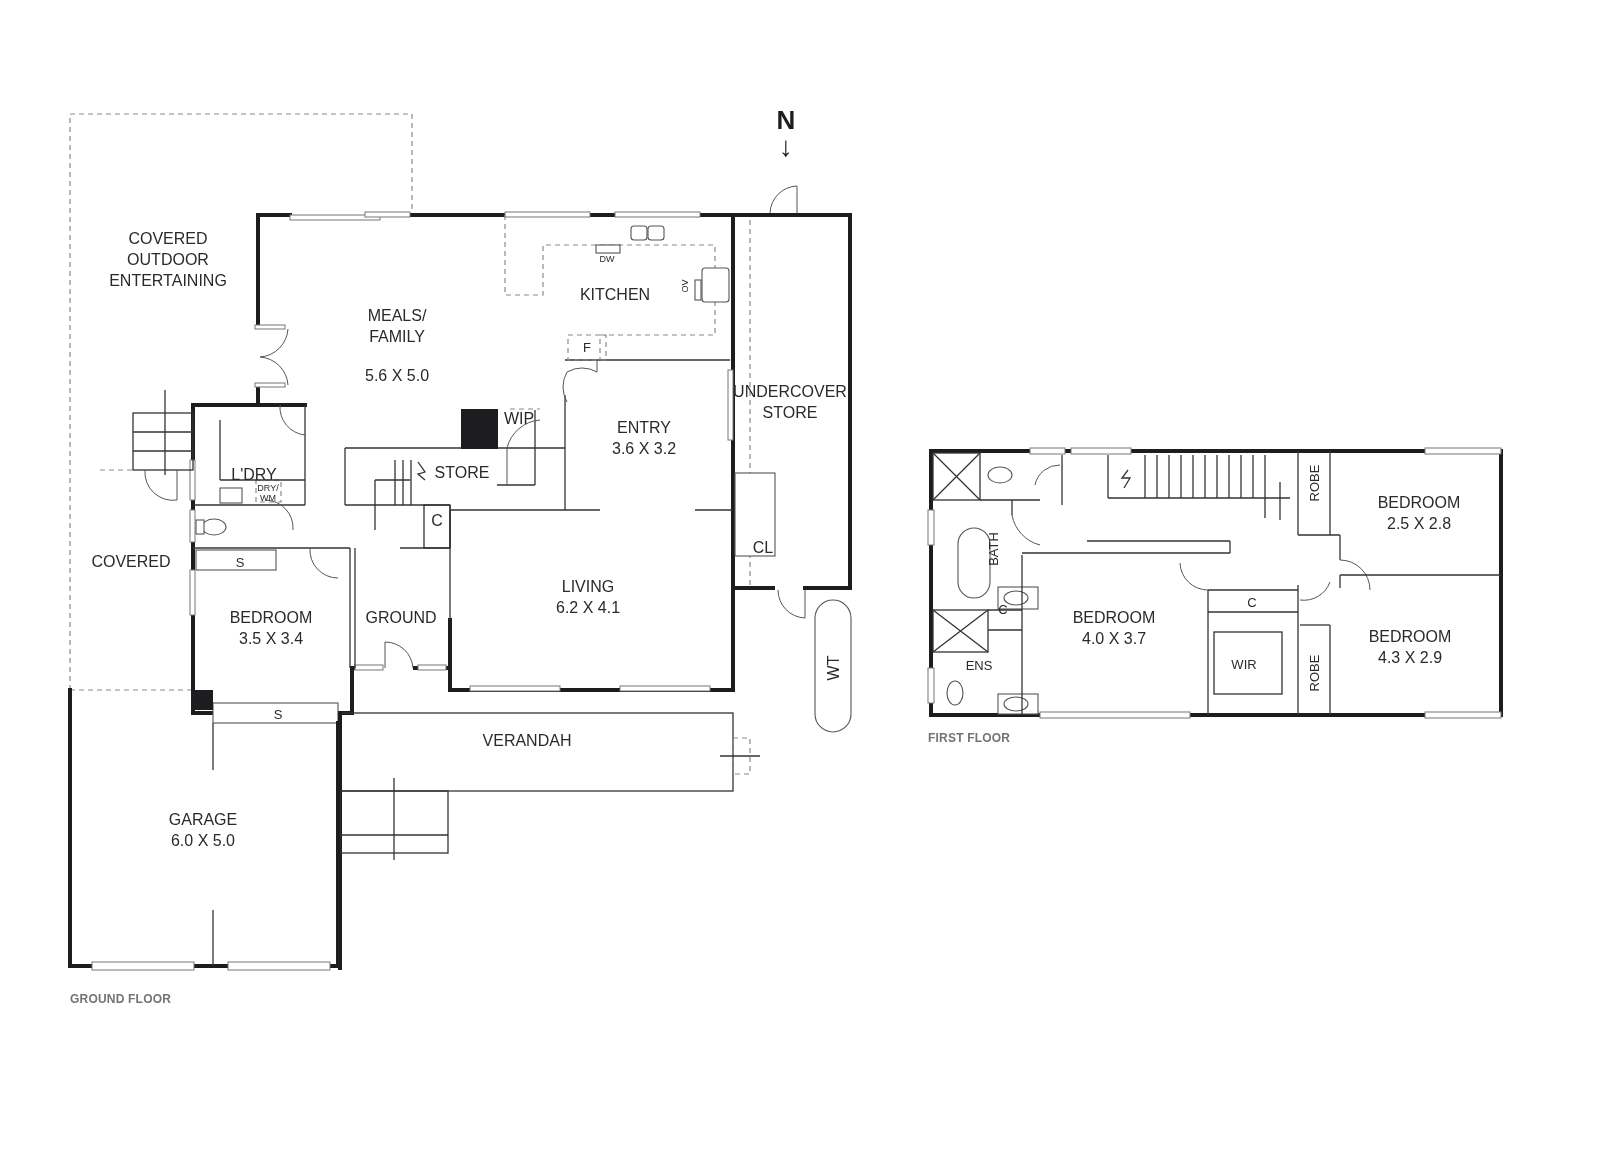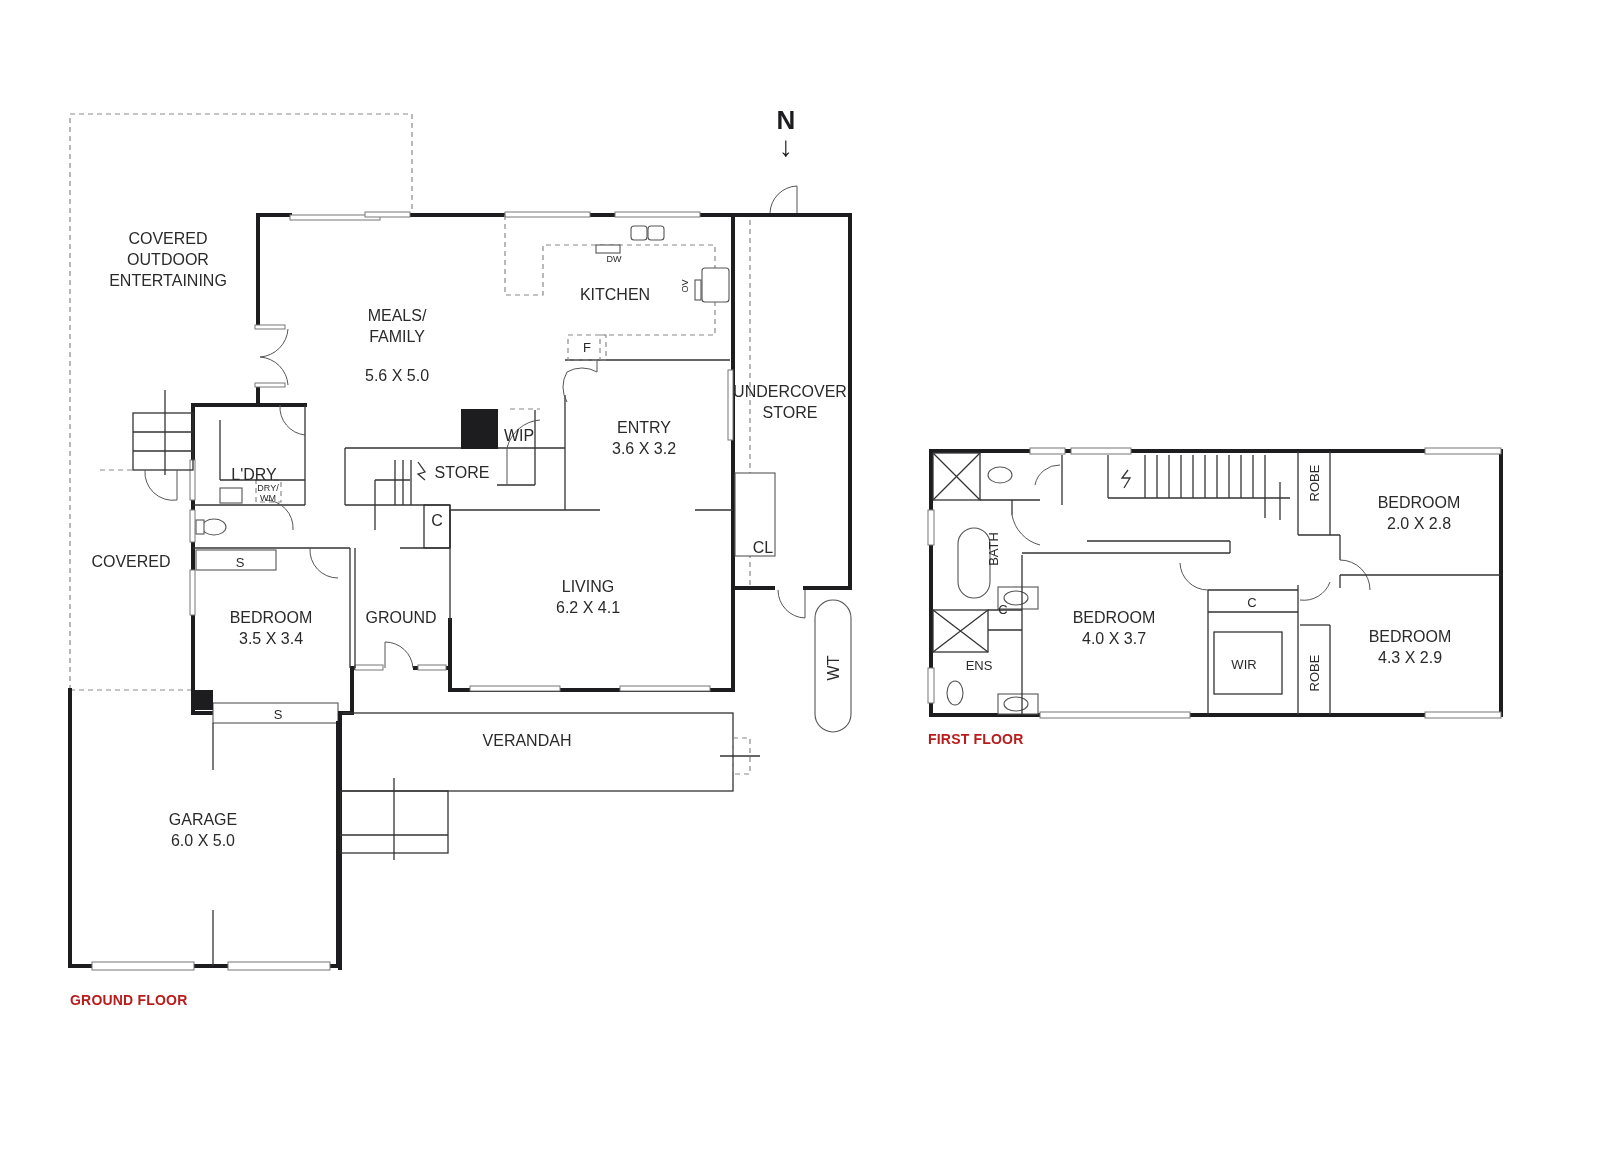--- a/index.html
+++ b/index.html
@@ -9,21 +9,21 @@
   .thin { stroke: #333; stroke-width: 1.3; fill: none; }
   .dash { stroke: #8a8a8a; stroke-width: 1.2; fill: none; stroke-dasharray: 5 4; }
   .fix { stroke: #555; stroke-width: 1.1; fill: #fff; }
   .win { stroke: #777; stroke-width: 1; fill: #fff; }
   .door { stroke: #555; stroke-width: 1; fill: none; }
   .solid { fill: #1d1d1f; }
   .lbl { position: absolute; color: #2a2a2a; font-size: 16px; text-align: center; line-height: 21px; white-space: nowrap; transform: translate(-50%, 0); }
   .lbl.sm { font-size: 13px; }
   .lbl.xs { font-size: 9px; line-height: 10px; }
   .lbl.rot { transform: translate(-50%, -50%) rotate(-90deg); }
-  .floor-title { position: absolute; font-weight: bold; font-size: 14px; color: #b91c1c; letter-spacing: 0.2px; }
+  .floor-title { position: absolute; font-weight: bold; font-size: 12px; color: #737373; letter-spacing: 0.2px; }
   .north { position: absolute; left: 786px; top: 105px; transform: translate(-50%, 0); text-align: center; font-weight: bold; font-size: 26px; color: #1d1d1f; }
 </style>
 </head>
 <body>
 
 <svg id="plan" viewBox="0 0 1600 1157" xmlns="http://www.w3.org/2000/svg">
 
   <g>
 
     <path class="dash" d="M70,690 L70,114 L412,114 L412,213"></path>
@@ -241,32 +241,32 @@
   <div>COVERED</div>
   <div>OUTDOOR</div>
   <div>ENTERTAINING</div>
 </div>
 <div class="lbl" style="left:397px; top:305px;">
   <div>MEALS/</div>
   <div>FAMILY</div>
   <div style="margin-top:18px;">5.6 X 5.0</div>
 </div>
 <div class="lbl" style="left:615px; top:284px;">KITCHEN</div>
-<div class="lbl xs" style="left:607px; top:254px;margin-left:7px;">DW</div>
+<div class="lbl xs" style="left:607px; top:254px;">DW</div>
 <div class="lbl xs rot" style="left:685px; top:286px;">OV</div>
 <div class="lbl sm" style="left:587px; top:337px;">F</div>
 <div class="lbl" style="left:790px; top:381px;">
   <div>UNDERCOVER</div>
   <div>STORE</div>
 </div>
 <div class="lbl" style="left:644px; top:417px;">
   <div>ENTRY</div>
   <div>3.6 X 3.2</div>
 </div>
-<div class="lbl" style="left:519px; top:425px;text-align:right;">WIP</div>
+<div class="lbl" style="left:519px; top:408px;text-align:right;">WIP</div>
 <div class="lbl" style="left:462px; top:462px;">STORE</div>
 <div class="lbl" style="left:254px; top:464px;">L'DRY</div>
 <div class="lbl xs" style="left:268px; top:483px; width:22px; white-space:normal;">DRY/ WM</div>
 <div class="lbl" style="left:437px; top:510px;">C</div>
 <div class="lbl" style="left:763px; top:504px;margin-top:33px;">CL</div>
 <div class="lbl" style="left:131px; top:551px;">COVERED</div>
 <div class="lbl sm" style="left:240px; top:552px;">S</div>
 <div class="lbl" style="left:271px; top:607px;">
   <div>BEDROOM</div>
   <div>3.5 X 3.4</div>
@@ -291,19 +291,19 @@
 <div class="lbl" style="left:1114px; top:607px;">
   <div>BEDROOM</div>
   <div>4.0 X 3.7</div>
 </div>
 <div class="lbl sm" style="left:1252px; top:592px;">C</div>
 <div class="lbl sm" style="left:1244px; top:654px;">WIR</div>
 <div class="lbl sm rot" style="left:1314px; top:483px;">ROBE</div>
 <div class="lbl sm rot" style="left:1314px; top:673px;">ROBE</div>
 <div class="lbl" style="left:1419px; top:492px;">
   <div>BEDROOM</div>
-  <div>2.0 X 2.8</div>
+  <div>2.5 X 2.8</div>
 </div>
 <div class="lbl" style="left:1410px; top:626px;">
   <div>BEDROOM</div>
   <div>4.3 X 2.9</div>
 </div>
 <div class="floor-title" style="left:928px; top:731px;">FIRST FLOOR</div>
 
 </body></html>

